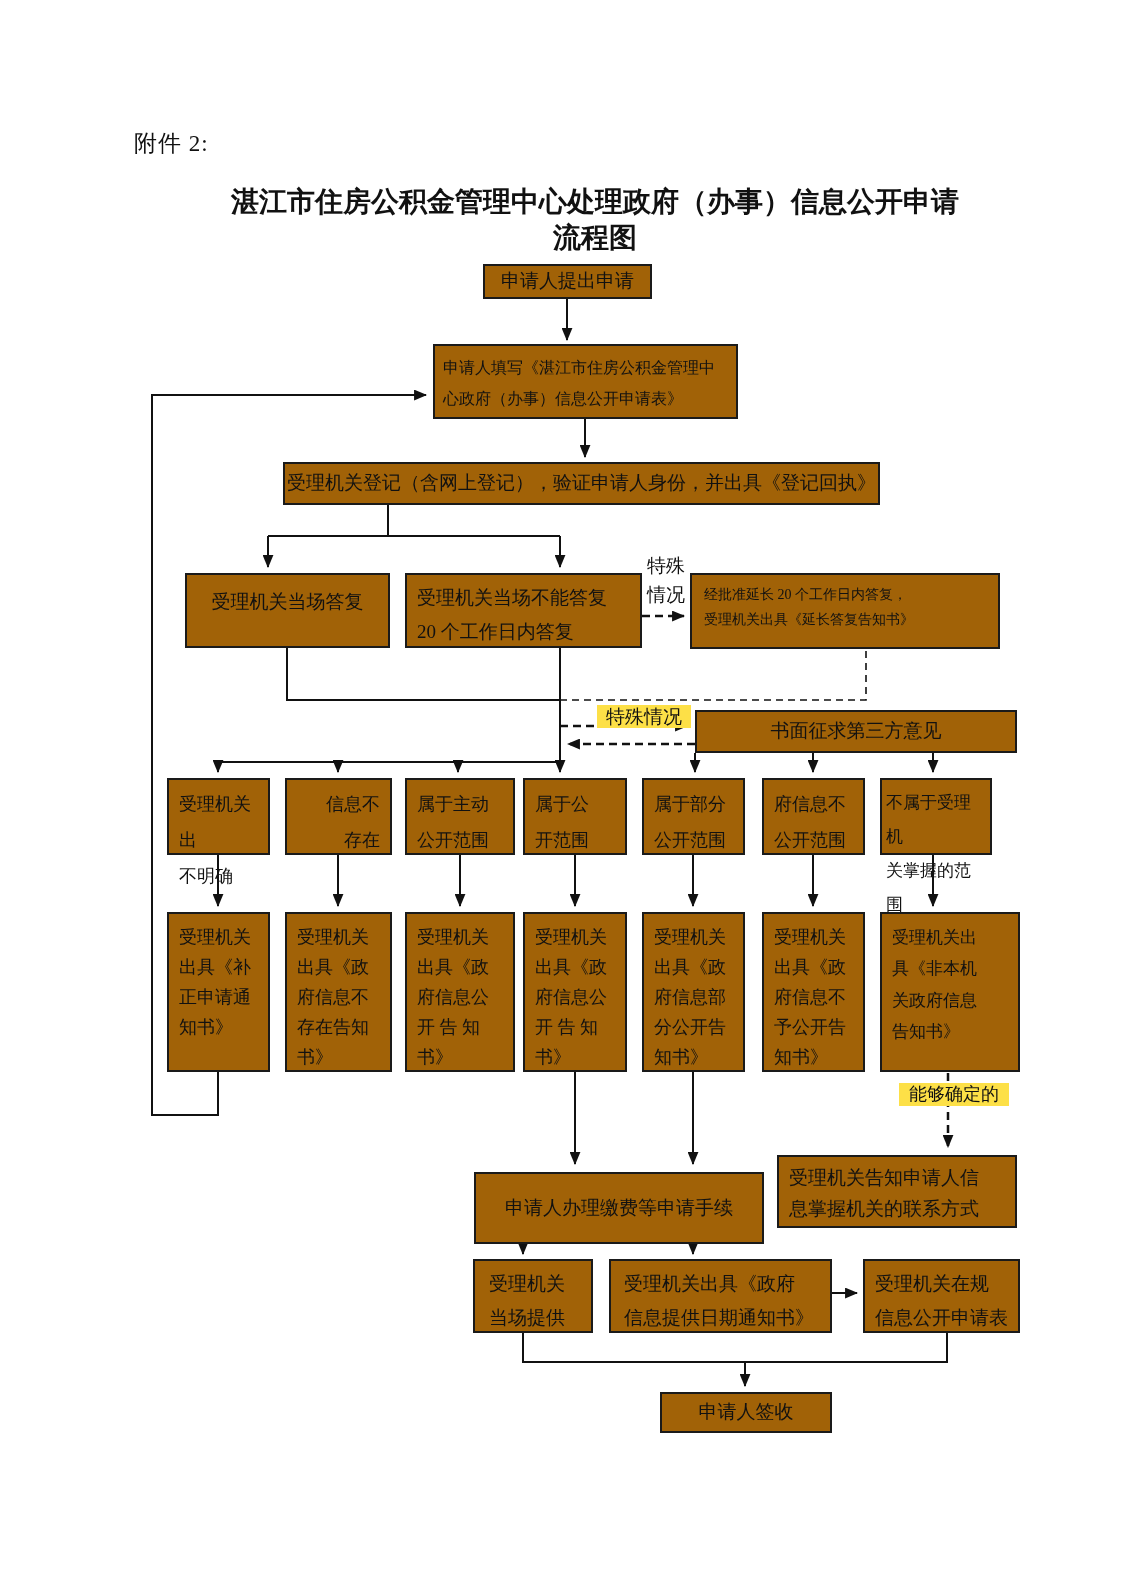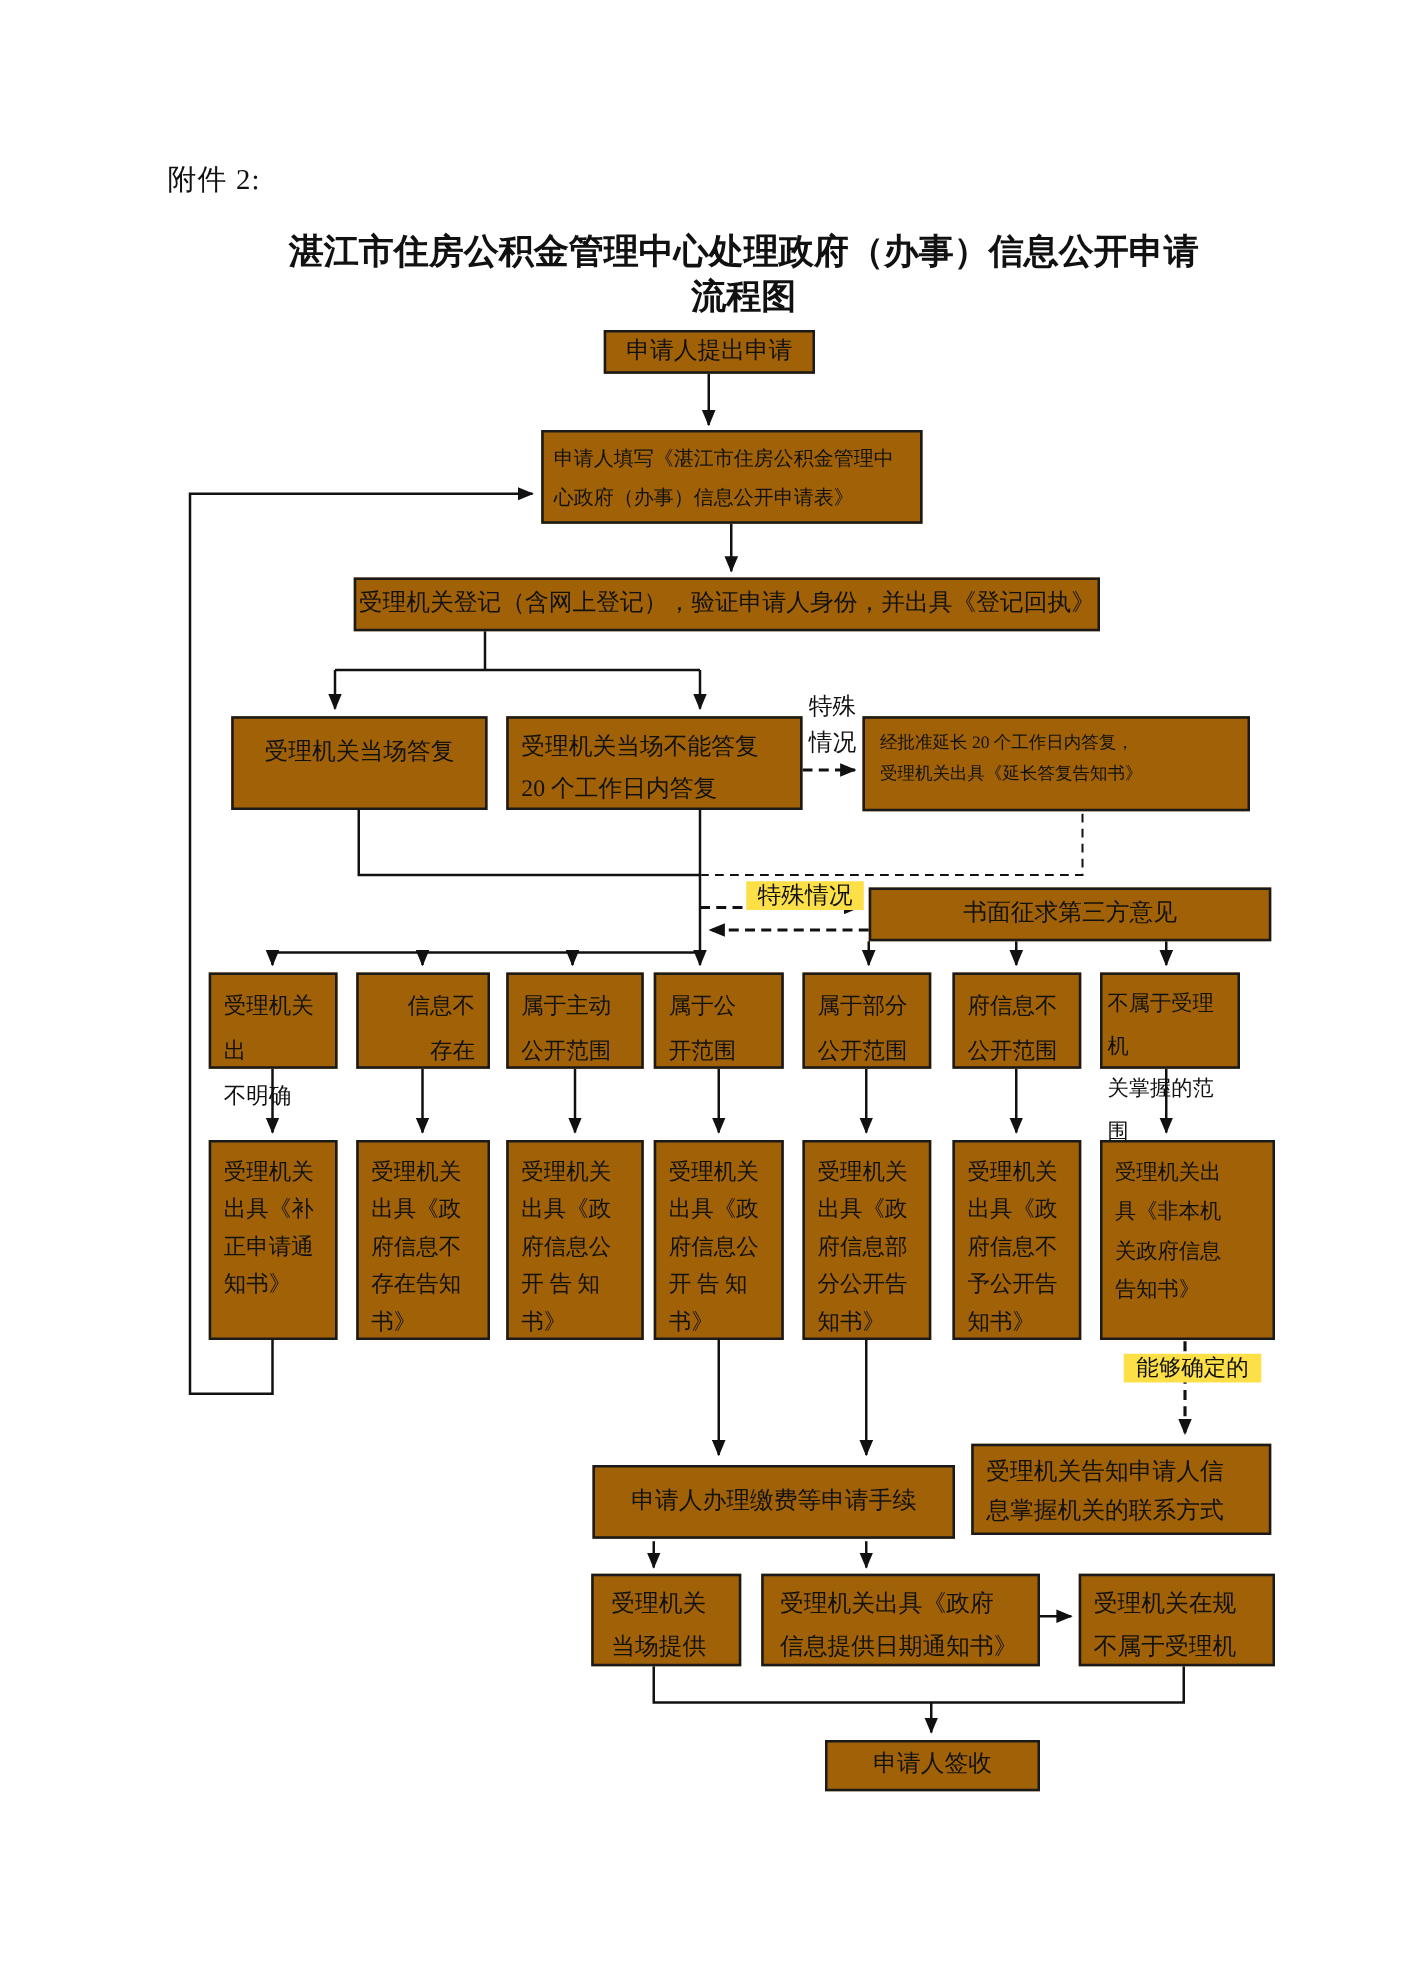--- a/index.html
+++ b/index.html
@@ -51,21 +51,21 @@
   #cat6{left:762px;width:103px;}
   #cat7{left:880px;width:112px;font-size:17px;padding:6px 4px;}
   .out{top:912px;height:160px;font-size:18px;line-height:1.67;padding:8px 10px;}
   #out1{left:167px;width:103px;}
   #out2{left:285px;width:107px;}
   #out3{left:405px;width:110px;}
   #out4{left:523px;width:104px;}
   #out5{left:642px;width:103px;}
   #out6{left:762px;width:103px;}
   #out7{left:880px;width:140px;font-size:17px;line-height:1.85;}
-  #boxH{left:474px;top:1172px;width:290px;height:59px;}
+  #boxH{left:474px;top:1172px;width:290px;height:72px;}
   #boxI{left:777px;top:1155px;width:240px;height:73px;padding:5px 10px;line-height:1.65;}
   #boxJ{left:473px;top:1259px;width:120px;height:74px;padding:6px 14px;}
   #boxK{left:609px;top:1259px;width:223px;height:74px;padding:6px 13px;}
   #boxL{left:863px;top:1259px;width:157px;height:74px;padding:6px 10px;}
   #boxM{left:660px;top:1392px;width:172px;height:41px;}
   #lblSpecialV{left:641px;top:551px;width:50px;background:transparent;}
   #lblSpecialH{left:597px;top:705px;width:94px;height:23px;line-height:23px;}
   #lblDetermined{left:899px;top:1083px;width:110px;height:23px;line-height:23px;font-size:18px;}
 </style>
 </head>
@@ -205,21 +205,21 @@
 告知书》</div>
 
   <div class="bx ctr" id="boxH">申请人办理缴费等申请手续</div>
   <div class="bx" id="boxI">受理机关告知申请人信
 息掌握机关的联系方式</div>
   <div class="bx" id="boxJ">受理机关
 当场提供</div>
   <div class="bx" id="boxK">受理机关出具《政府
 信息提供日期通知书》</div>
   <div class="bx" id="boxL">受理机关在规
-不属于受理机</div>
+信息公开申请表</div>
   <div class="bx ctr" id="boxM">申请人签收</div>
 
   <div class="lbl" id="lblSpecialV">特殊
 情况</div>
   <div class="lbl" id="lblSpecialH">特殊情况</div>
   <div class="lbl" id="lblDetermined">能够确定的</div>
 
 </div>
 
 </body></html>

